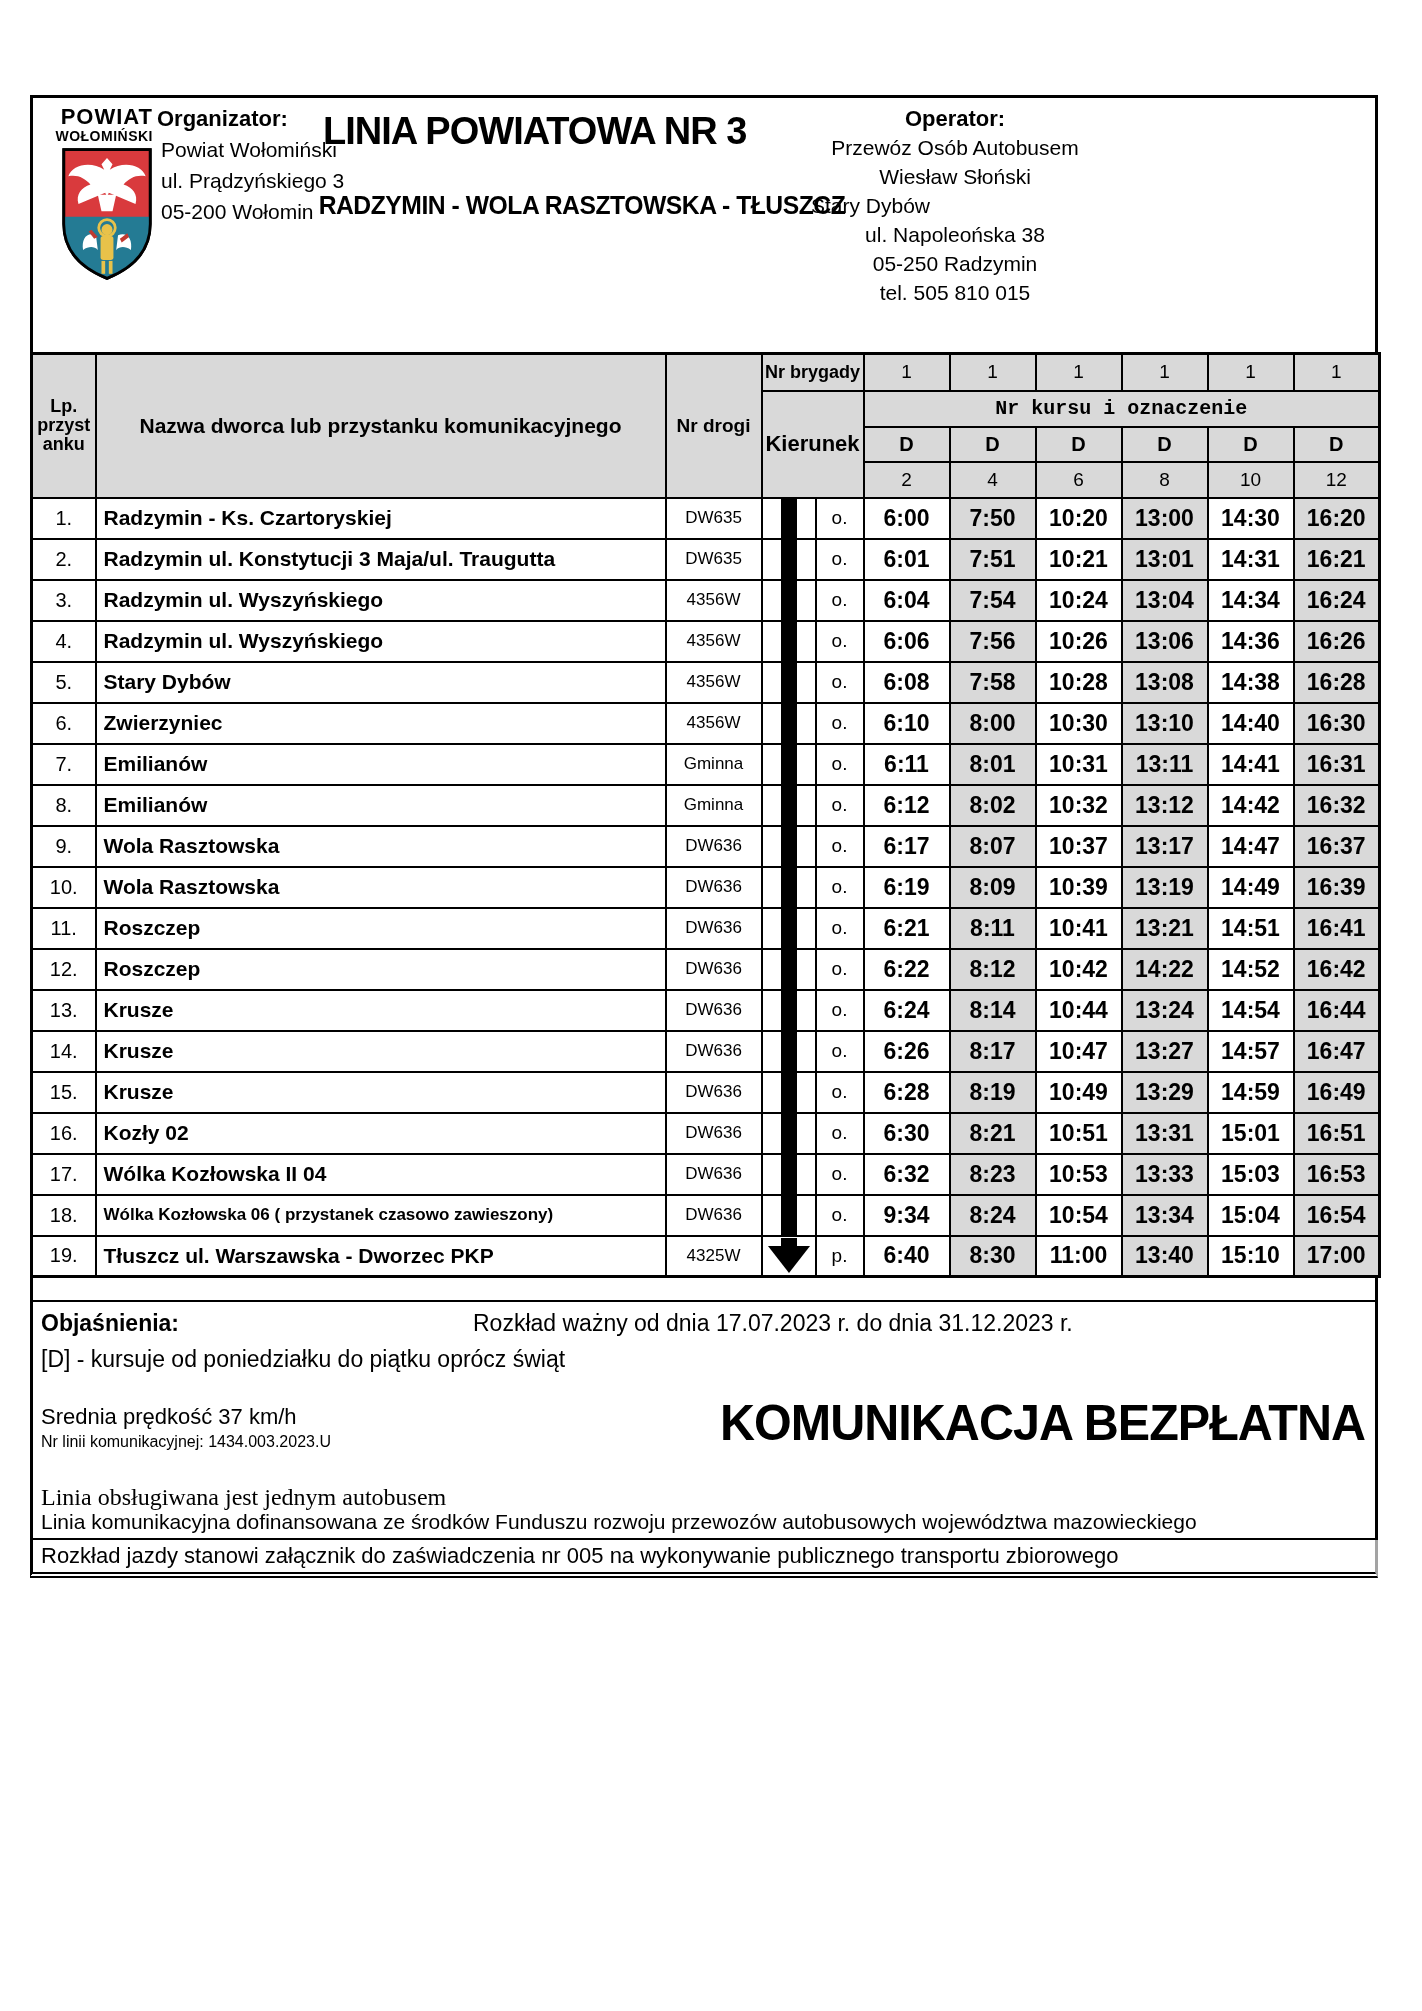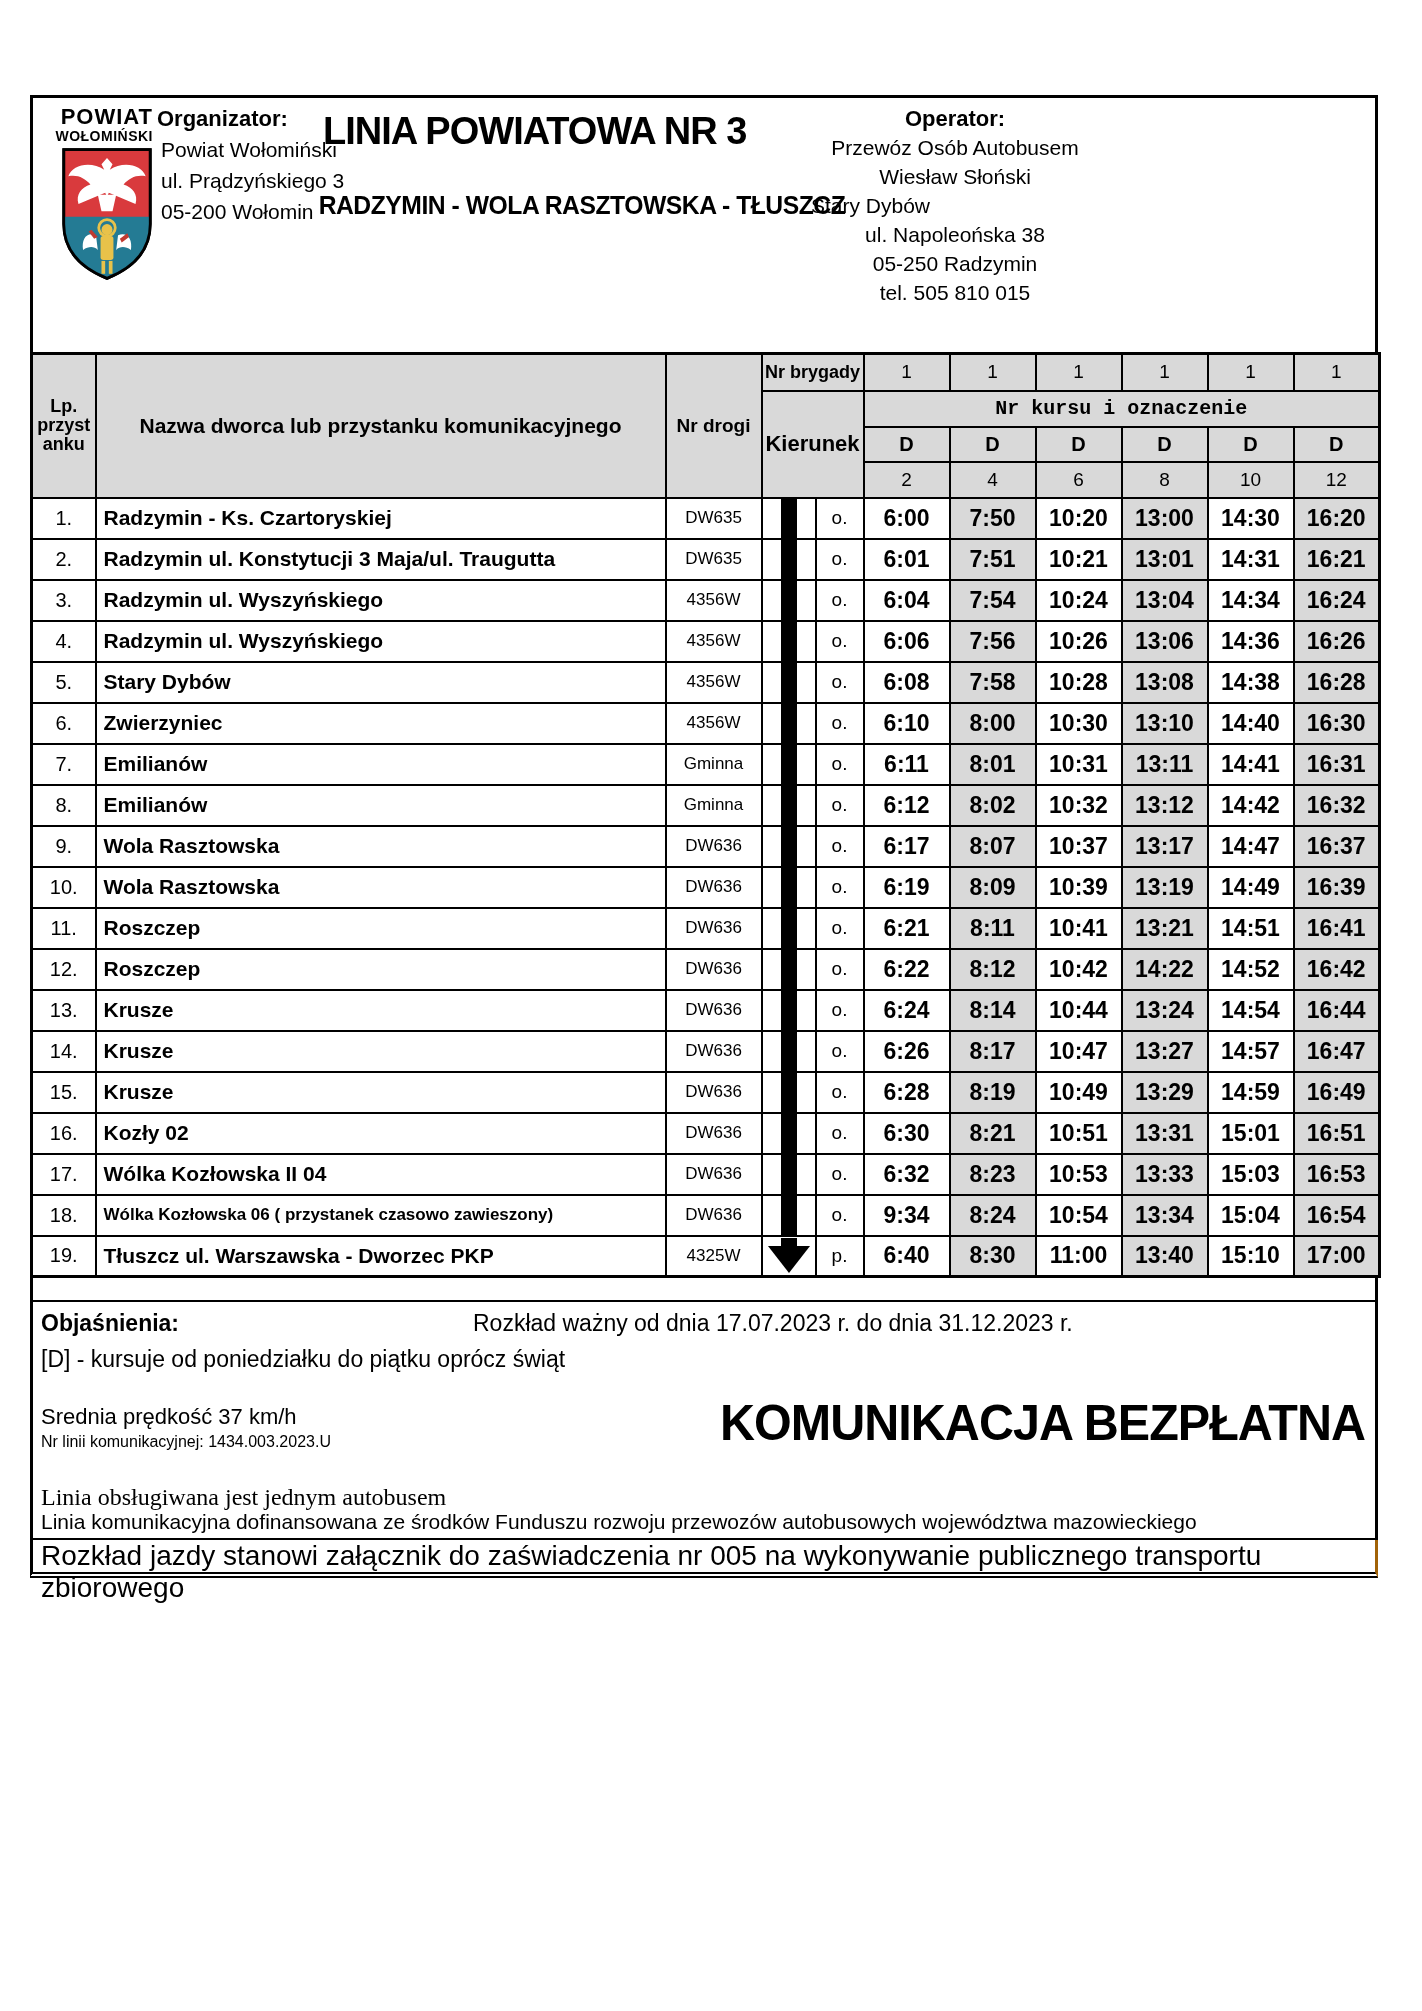--- a/index.html
+++ b/index.html
@@ -64,23 +64,23 @@
              border-bottom:2px solid #000;box-sizing:border-box;}
   .obj-label{position:absolute;left:8px;top:8px;font-weight:bold;font-size:23px;}
   .valid-range{position:absolute;left:440px;top:8px;font-size:23px;}
   .d-note{position:absolute;left:8px;top:44px;font-size:23px;height:27px;overflow:hidden;}
   .speed{position:absolute;left:8px;top:102px;font-size:22px;}
   .line-no{position:absolute;left:8px;top:131px;font-size:16px;}
   .one-bus{position:absolute;left:8px;top:182px;font-size:24px;font-family:Liberation Serif, serif;}
   .free{position:absolute;right:10px;top:92px;font-weight:bold;font-size:50px;letter-spacing:-1px;
         transform:scaleX(.97);transform-origin:right;white-space:nowrap;}
   .funding{position:absolute;left:8px;bottom:4px;font-size:21px;white-space:nowrap;}
-  .attach-row{height:38px;border-left:3px solid #000;border-right:3px solid #a16207;
+  .attach-row{height:38px;border-left:3px solid #000;border-right:3px solid #a3a3a3;
               border-bottom:6px double #000;box-sizing:border-box;
-              font-size:28px;line-height:32px;padding-left:8px;}
+              font-size:22px;line-height:32px;padding-left:8px;}
 </style>
 </head>
 <body>
 
 <div class="page">
   <div class="doc">
 
     <div class="header-box">
       <div class="logo">
         <div class="logo-l1">POWIAT</div>

